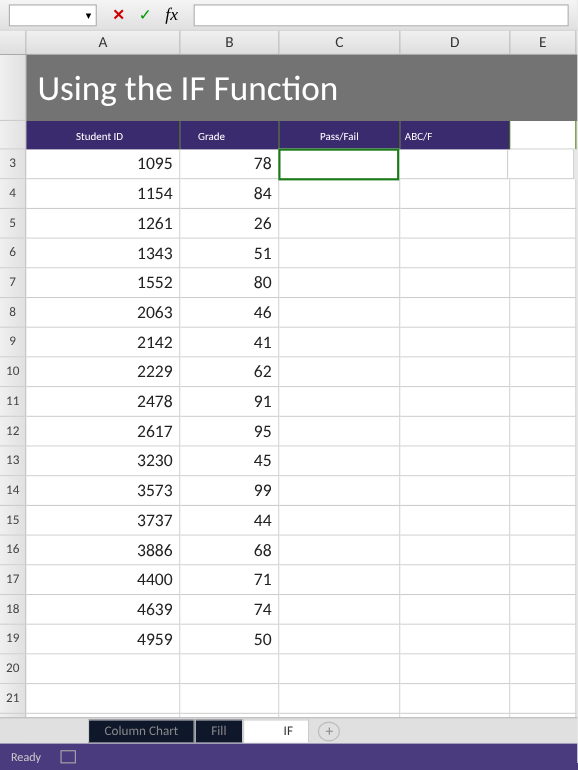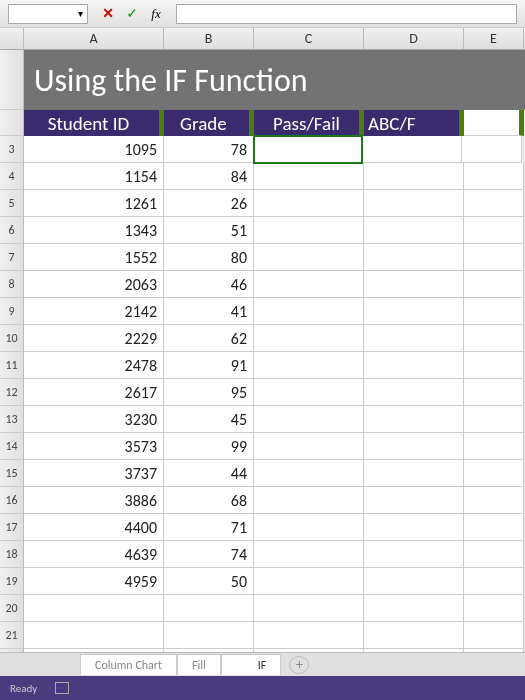--- a/index.html
+++ b/index.html
@@ -28,21 +28,21 @@
       display: flex;
       align-items: center;
       justify-content: flex-end;
       padding: 0 4px;
       font-size: 10px;
     }
     .toolbar .icon-group { display: flex; gap: 8px; align-items: center; }
     .icon { width: 16px; height: 16px; display: inline-flex; align-items: center; justify-content: center; font-size: 14px; }
     .icon.x { color: #c00; font-weight: bold; }
     .icon.check { color: #090; }
-    .icon.fx { font-style: italic; font-size: 13px; font-family: 'Times New Roman', serif; }
+    .icon.fx { font-style: italic; font-size: 16px; font-family: 'Times New Roman', serif; }
     .formula-bar {
       flex: 1;
       height: 20px;
       background: #fff;
       border: 1px solid #aaa;
     }
     .col-headers {
       display: flex;
       height: 22px;
       background: linear-gradient(#f0f0f0, #dedede);
@@ -89,25 +89,25 @@
       font-size: 32px;
       display: flex;
       align-items: center;
       padding-left: 10px;
       font-weight: 300;
     }
     .header-row { display: flex; height: 26px; }
     .header-cell {
       background: #3a2a6e;
       color: #fff;
-      font-size: 19px;
+      font-size: 10px;
       display: flex;
       align-items: center;
       padding: 0 6px;
-      border-right: 5px solid #4d7c0f;
+      border-right: 1px solid #4d7c0f;
     }
     .header-cell.col-A { justify-content: center; padding-left: 0; }
     .header-cell.col-B { padding-left: 16px; }
     .header-cell.col-C { justify-content: center; }
     .header-cell.col-D { padding-left: 4px; }
     .data-row { display: flex; height: 27px; }
     .cell {
       border-right: 1px solid #ccc;
       border-bottom: 1px solid #ccc;
       background: #fff;
@@ -135,21 +135,21 @@
       display: flex;
       align-items: center;
       padding-left: 80px;
       gap: 0;
       border-top: 1px solid #bbb;
     }
     .tab {
       padding: 3px 14px;
       font-size: 12px;
       color: #888;
-      background: #ffffff;
+      background: #0f172a;
       border: 1px solid #ccc;
       border-bottom: none;
     }
     .tab.active { background: #fff; color: #333; padding-left: 36px; }
     .tab-add {
       width: 20px;
       text-align: center;
       color: #888;
       font-size: 14px;
       margin-left: 8px;

